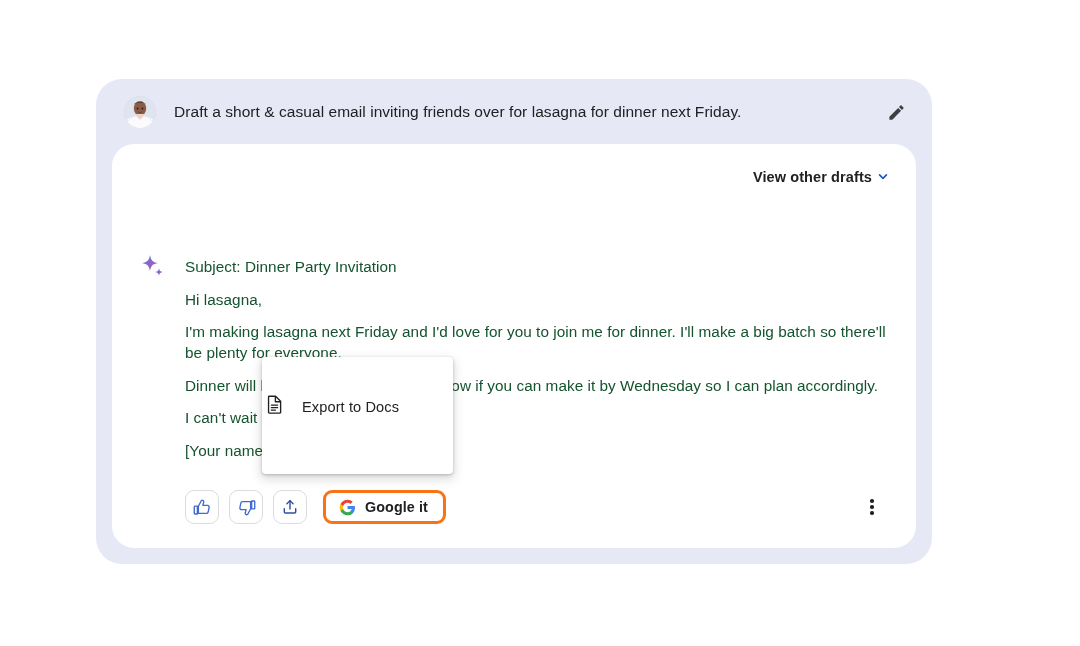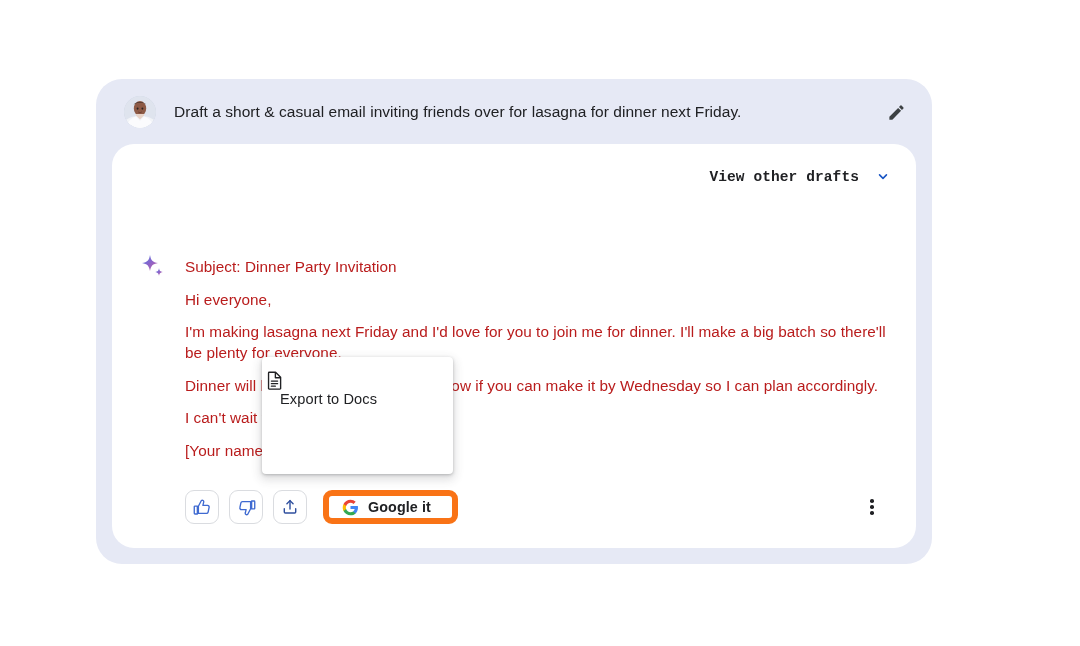--- a/index.html
+++ b/index.html
@@ -79,23 +79,22 @@
     box-sizing: border-box;
   }
 
   
   #drafts-row {
     position: absolute;
     right: 24px;
     top: 24px;
     display: flex;
     align-items: center;
-    gap: 15px;
-    cursor: pointer;
-    font-family: Liberation Mono, monospace;
+    gap: 2px;
+    cursor: pointer;
   }
   #drafts-label {
     font-size: 14.5px;
     color: #202124;
     font-weight: 600;
     letter-spacing: 0.1px;
   }
 
   
   #sparkle-icon {
@@ -109,21 +108,21 @@
   
   #answer-body {
     position: absolute;
     left: 73px;
     top: 112px;
     width: 710px;
   }
   .body-line {
     font-size: 15.3px;
     line-height: 21px;
-    color: #b91c1c;
+    color: #14532d;
     margin: 0 0 11.5px 0;
     letter-spacing: 0.05px;
   }
   .body-line.wide { width: 712px; }
 
   
   #action-bar {
     position: absolute;
     left: 73px;
     bottom: 24px;
@@ -138,27 +137,27 @@
     border-radius: 9px;
     background: #fff;
     display: flex;
     align-items: center;
     justify-content: center;
     cursor: pointer;
     box-sizing: border-box;
   }
   #google-it-button {
     height: 34px;
-    border: 6px solid #f97316;
+    border: 3px solid #f97316;
     border-radius: 9px;
     background: #fff;
     display: flex;
     align-items: center;
     gap: 9px;
-    padding: 0 21px 0 13px;
+    padding: 0 15px 0 13px;
     cursor: pointer;
     box-sizing: border-box;
     margin-left: 6px;
   }
   #google-it-label {
     font-size: 14.3px;
     color: #202124;
     font-weight: 600;
     letter-spacing: 0.1px;
   }
@@ -192,25 +191,24 @@
     background: #ffffff;
     border-radius: 4px;
     box-shadow: 0 1px 3px rgba(60,64,67,0.30), 0 4px 10px 2px rgba(60,64,67,0.16);
     z-index: 40;
     box-sizing: border-box;
     padding-top: 12px;
   }
   .menu-item {
     height: 46px;
     display: flex;
-    align-items: flex-start;
+    align-items: flex-end;
     padding-left: 1px;
     cursor: pointer;
     box-sizing: border-box;
-    flex-direction: column;
   }
   .menu-item-icon {
     width: 22px;
     height: 22px;
     flex: 0 0 auto;
     display: flex;
     align-items: center;
     justify-content: center;
   }
   .menu-item-label {
@@ -275,21 +273,21 @@
             <stop offset="100%" stop-color="#d0699a"></stop>
           </linearGradient>
         </defs>
         <path d="M10 1 C10.9 6.4 12.7 8.2 18 9 C12.7 9.9 10.9 11.7 10 17 C9.1 11.7 7.3 9.9 2 9 C7.3 8.2 9.1 6.4 10 1 Z" fill="url(#sparkGrad)"></path>
         <path d="M19 14.2 C19.4 16.7 20.2 17.5 22.7 18 C20.2 18.5 19.4 19.3 19 21.8 C18.6 19.3 17.8 18.5 15.3 18 C17.8 17.5 18.6 16.7 19 14.2 Z" fill="url(#sparkGrad)"></path>
       </svg>
     </div>
 
     <div id="answer-body">
       <p class="body-line">Subject: Dinner Party Invitation</p>
-      <p class="body-line">Hi everyone,</p>
+      <p class="body-line">Hi lasagna,</p>
       <p class="body-line wide">I'm making lasagna next Friday and I'd love for you to join me for dinner. I'll make a big batch so there'll be plenty for everyone.</p>
       <p class="body-line wide">Dinner will be at 7pm. Please let me know if you can make it by Wednesday so I can plan accordingly.</p>
       <p class="body-line">I can't wait to see you all!</p>
       <p class="body-line">[Your name]</p>
     </div>
 
     <div id="action-bar">
 
       <div class="icon-chip">
         <svg width="19" height="19" viewBox="0 0 24 24">

